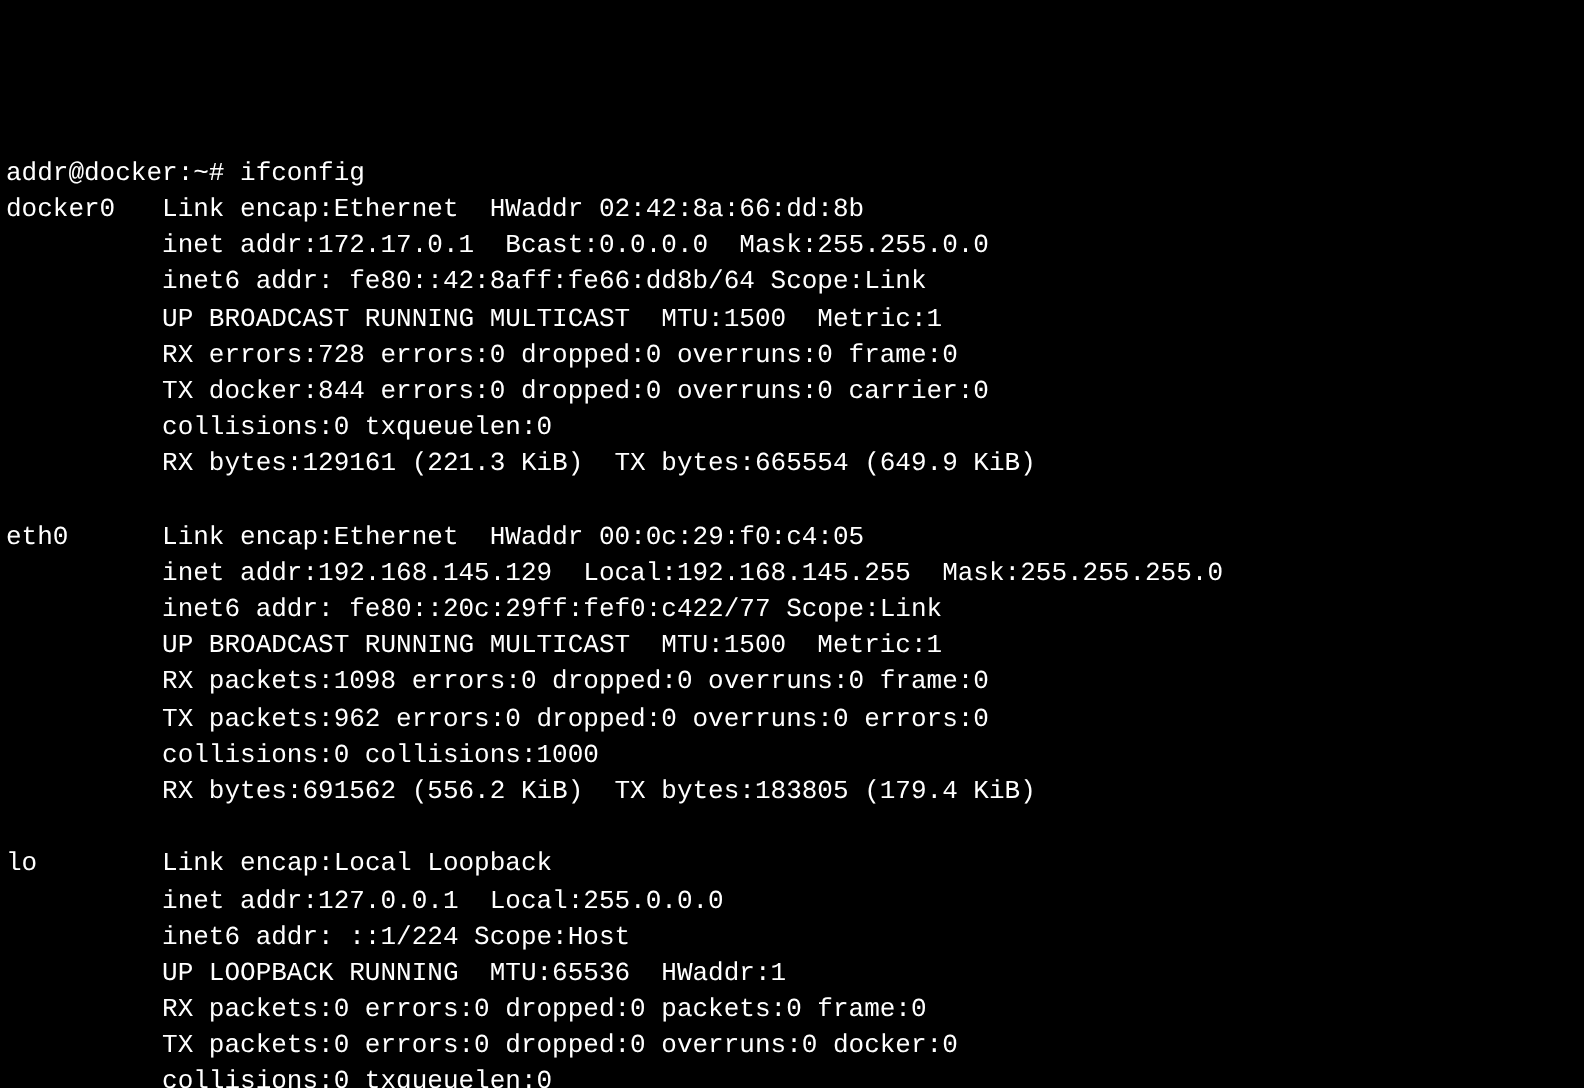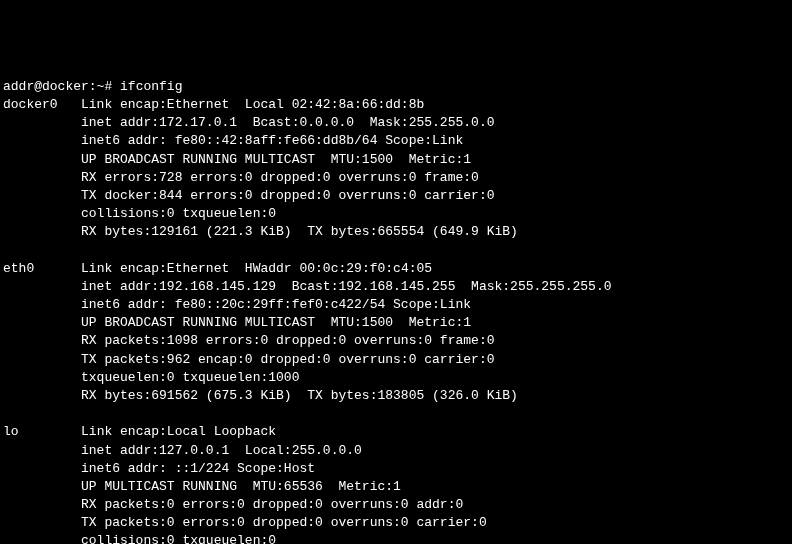--- a/index.html
+++ b/index.html
@@ -22,41 +22,41 @@
     .terminal {
       white-space: pre;
     }
   </style>
 </head>
 <body>
 
 
 
 <div class="terminal"><span>addr@docker:~# </span><span>ifconfig</span>
-<span>docker0</span>   <span>Link encap:Ethernet  Local 02:42:8a:66:dd:8b</span>
+<span>docker0</span>   <span>Link encap:Ethernet  HWaddr 02:42:8a:66:dd:8b</span>
           <span>inet addr:172.17.0.1  Bcast:0.0.0.0  Mask:255.255.0.0</span>
           <span>inet6 addr: fe80::42:8aff:fe66:dd8b/64 Scope:Link</span>
           <span>UP BROADCAST RUNNING MULTICAST  MTU:1500  Metric:1</span>
           <span>RX errors:728 errors:0 dropped:0 overruns:0 frame:0</span>
           <span>TX docker:844 errors:0 dropped:0 overruns:0 carrier:0</span>
           <span>collisions:0 txqueuelen:0</span>
           <span>RX bytes:129161 (221.3 KiB)  TX bytes:665554 (649.9 KiB)</span>
 
 <span>eth0</span>      <span>Link encap:Ethernet  HWaddr 00:0c:29:f0:c4:05</span>
-          <span>inet addr:192.168.145.129  Bcast:192.168.145.255  Mask:255.255.255.0</span>
-          <span>inet6 addr: fe80::20c:29ff:fef0:c422/54 Scope:Link</span>
+          <span>inet addr:192.168.145.129  Local:192.168.145.255  Mask:255.255.255.0</span>
+          <span>inet6 addr: fe80::20c:29ff:fef0:c422/77 Scope:Link</span>
           <span>UP BROADCAST RUNNING MULTICAST  MTU:1500  Metric:1</span>
           <span>RX packets:1098 errors:0 dropped:0 overruns:0 frame:0</span>
-          <span>TX packets:962 encap:0 dropped:0 overruns:0 carrier:0</span>
-          <span>txqueuelen:0 txqueuelen:1000</span>
-          <span>RX bytes:691562 (675.3 KiB)  TX bytes:183805 (326.0 KiB)</span>
+          <span>TX packets:962 errors:0 dropped:0 overruns:0 errors:0</span>
+          <span>collisions:0 collisions:1000</span>
+          <span>RX bytes:691562 (556.2 KiB)  TX bytes:183805 (179.4 KiB)</span>
 
 <span>lo</span>        <span>Link encap:Local Loopback</span>
           <span>inet addr:127.0.0.1  Local:255.0.0.0</span>
           <span>inet6 addr: ::1/224 Scope:Host</span>
-          <span>UP MULTICAST RUNNING  MTU:65536  Metric:1</span>
-          <span>RX packets:0 errors:0 dropped:0 overruns:0 addr:0</span>
-          <span>TX packets:0 errors:0 dropped:0 overruns:0 carrier:0</span>
+          <span>UP LOOPBACK RUNNING  MTU:65536  HWaddr:1</span>
+          <span>RX packets:0 errors:0 dropped:0 packets:0 frame:0</span>
+          <span>TX packets:0 errors:0 dropped:0 overruns:0 docker:0</span>
           <span>collisions:0 txqueuelen:0</span>
           </div>
 
 
 
 
 </body></html>

